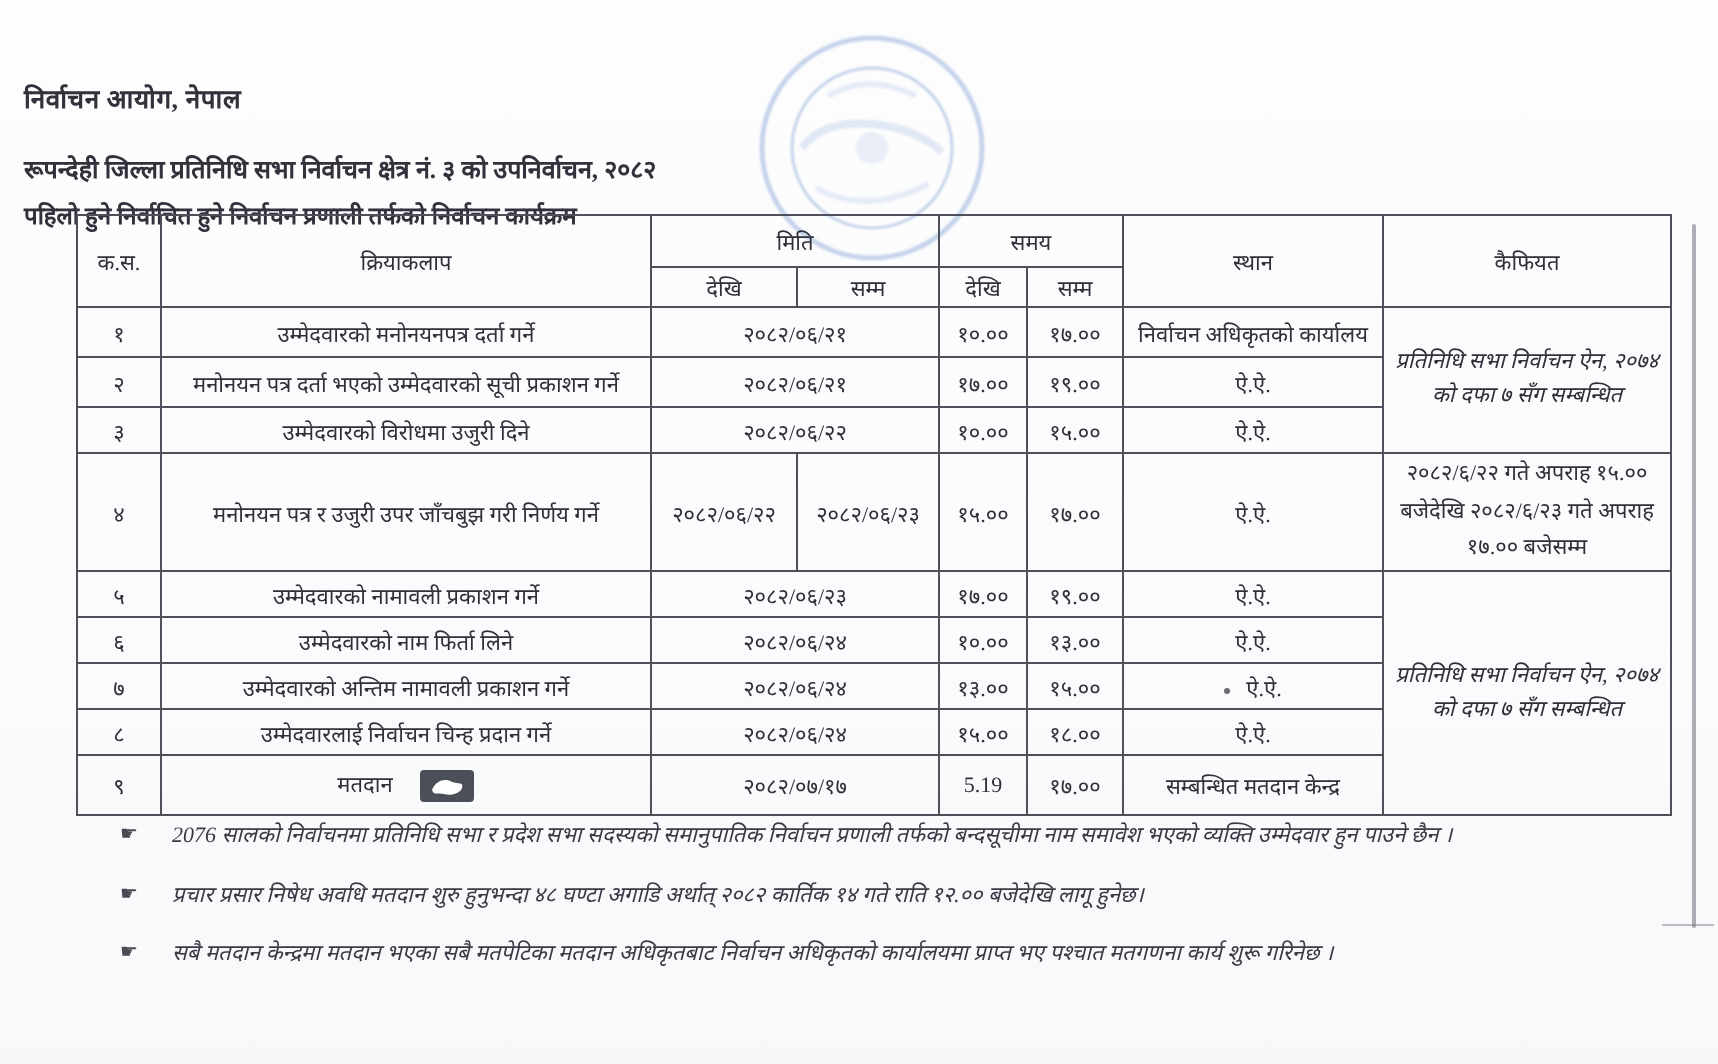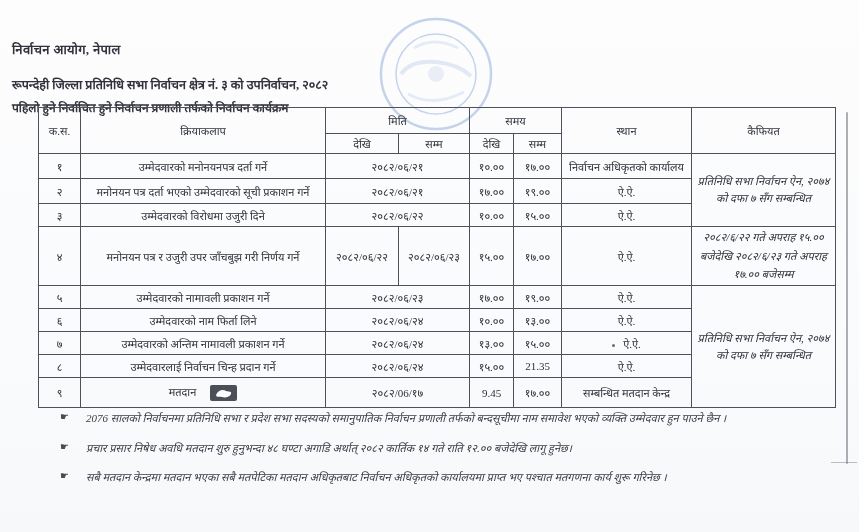--- a/index.html
+++ b/index.html
@@ -38,21 +38,21 @@
   }
   table.sched th, table.sched td {
     border:1px solid #50505c;
     padding:1px 4px;
     text-align:center; vertical-align:middle;
     font-weight:normal;
     overflow:hidden;
   }
   td.activity { text-align:left; padding-left:7px;font-family:Liberation Serif, serif; }
   td.remark-long { font-size:11px; line-height:1.55;font-style:italic; }
-  td.remark-left { text-align:left; line-height:1.7; padding:2px 6px;font-style:italic; }
+  td.remark-left { text-align:left; line-height:1.7; padding:2px 6px; }
   .stamp-icon { display:inline-block; width:27px; height:16px; vertical-align:middle; margin-left:14px; }
   .tiny-dot { display:inline-block; width:3px; height:3px; background:#45454f; border-radius:50%; margin-right:8px; vertical-align:middle; opacity:.8; }
   
   .notes {
     position:absolute; left:60px; top:410px; width:790px; z-index:2;
     font-style:italic; font-size:11px; color:#3a3a46;
   }
   .note-row { display:flex; align-items:flex-start; margin-bottom:13px; }
   .note-bullet { width:26px; flex:0 0 26px; font-style:normal; font-size:10px; padding-top:1px; color:#4a4a55; }
   .note-text { flex:1; line-height:1.5; }
@@ -174,33 +174,33 @@
       <td colspan="2">२०८२/०६/२४</td>
       <td>१३.००</td>
       <td>१५.००</td>
       <td><span class="tiny-dot"></span><span>ऐ.ऐ.</span></td>
     </tr>
     <tr style="height:23px">
       <td>८</td>
       <td class="activity">उम्मेदवारलाई निर्वाचन चिन्ह प्रदान गर्ने</td>
       <td colspan="2">२०८२/०६/२४</td>
       <td>१५.००</td>
-      <td>21.35</td>
+      <td>१८.००</td>
       <td>ऐ.ऐ.</td>
     </tr>
     <tr style="height:30px">
       <td>९</td>
       <td class="activity">
         <span>मतदान</span><span class="stamp-icon"><svg width="27" height="16" viewBox="0 0 27 16">
               <rect x="0" y="0" width="27" height="16" rx="2" fill="#4b4f57"></rect>
               <path d="M6 10 c2 -5 7 -6 10 -4 c3 1 6 0 5 3 c-1 3 -6 4 -9 3 c-3 -1 -5 1 -6 -2 z" fill="#ffffff"></path>
             </svg></span>
       </td>
-      <td colspan="2">२०८२/06/१७</td>
-      <td>9.45</td>
+      <td colspan="2">२०८२/०७/१७</td>
+      <td>5.19</td>
       <td>१७.००</td>
       <td>सम्बन्धित मतदान केन्द्र</td>
     </tr>
   </tbody>
 </table>
 
 <div class="notes">
   <div class="note-row">
     <span class="note-bullet">☛</span>
     <span class="note-text">2076 सालको निर्वाचनमा प्रतिनिधि सभा र प्रदेश सभा सदस्यको समानुपातिक निर्वाचन प्रणाली तर्फको बन्दसूचीमा नाम समावेश भएको व्यक्ति उम्मेदवार हुन पाउने छैन ।</span>

